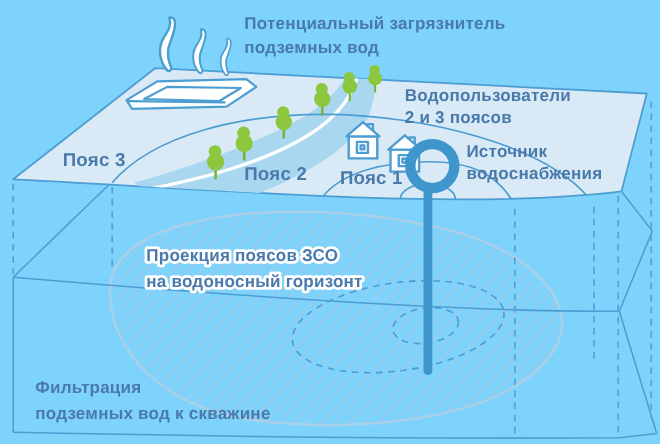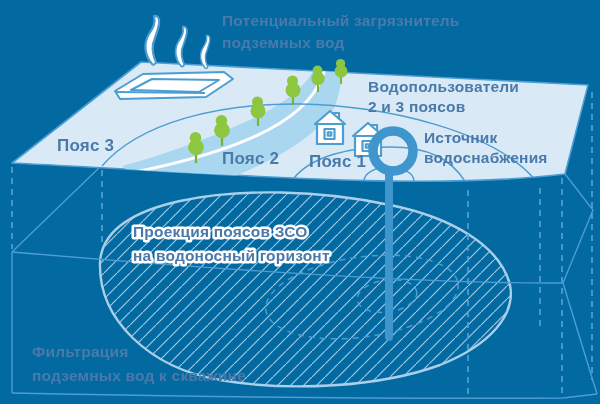--- a/index.html
+++ b/index.html
@@ -1,16 +1,16 @@
 <!DOCTYPE html>
 <html><head>
 <meta charset="utf-8">
 <style>
   html,body{margin:0;padding:0;background:#ffffff;}
-  #stage{position:relative;width:600px;height:404px;background:#0369a1;overflow:hidden;
+  #stage{position:relative;width:600px;height:404px;background:#7dd3fc;overflow:hidden;
          font-family:"Liberation Sans",sans-serif;}
   svg{display:block;}
   text{font-family:"Liberation Sans",sans-serif;font-weight:bold;fill:#4a7aab;letter-spacing:.2px;}
   .t15{font-size:15.5px;}
   .t17{font-size:17px;}
   .halo{paint-order:stroke;stroke:#ffffff;stroke-width:5px;stroke-linejoin:round;}
 </style>
 </head>
 <body>
 

